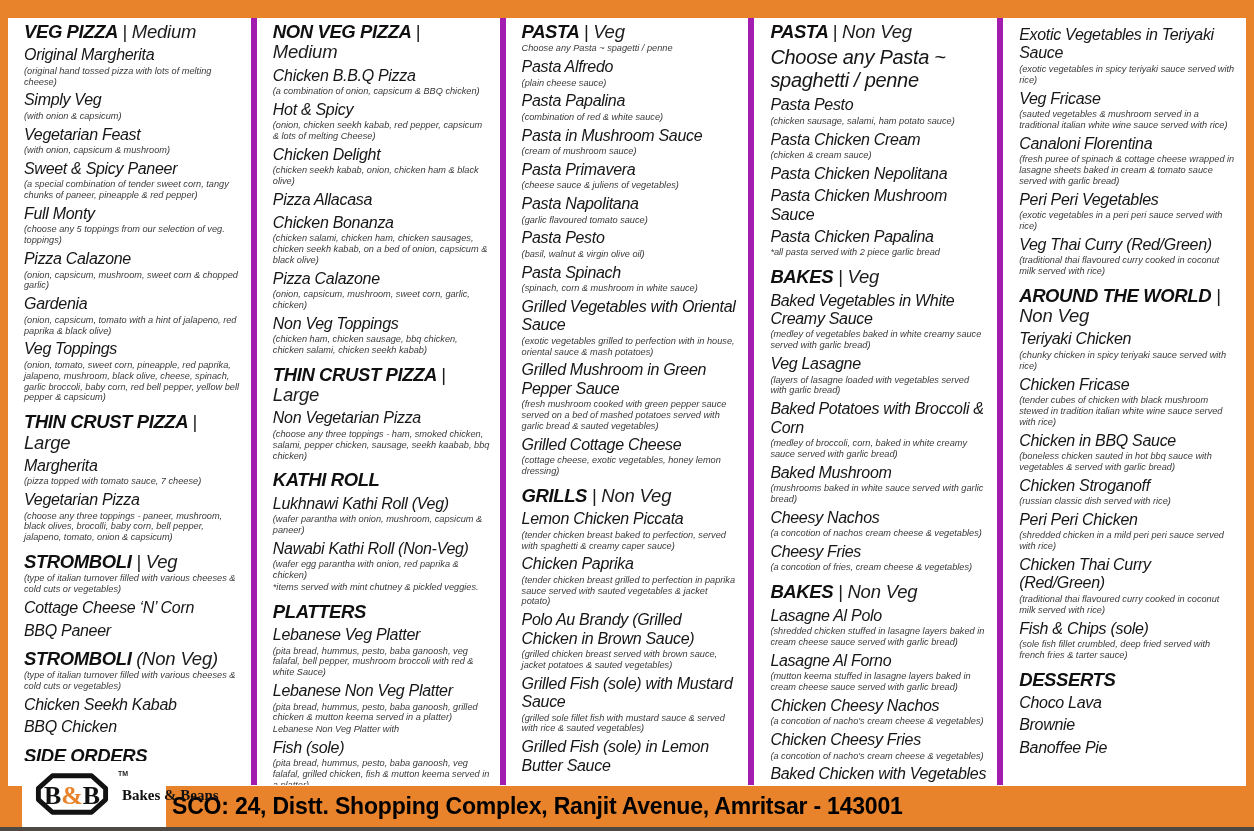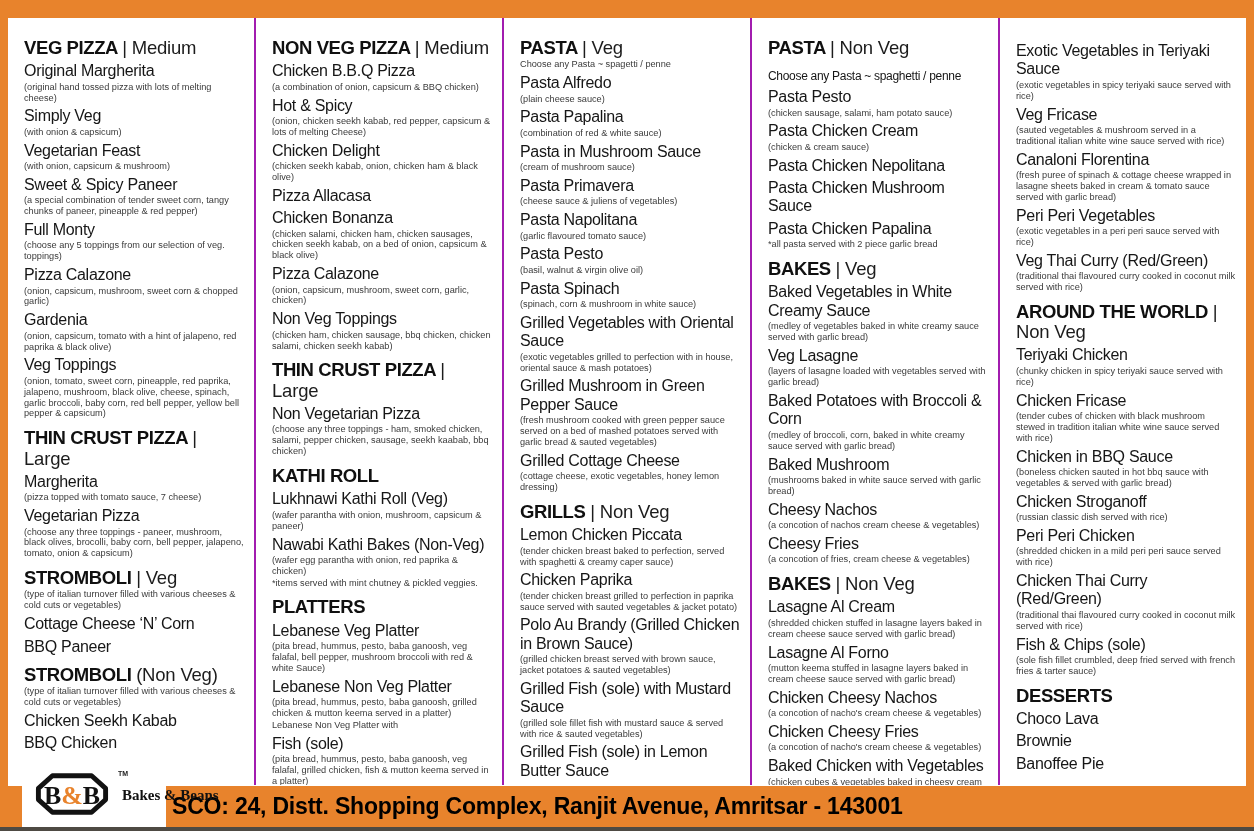--- a/index.html
+++ b/index.html
@@ -3,29 +3,29 @@
 <meta charset="utf-8">
 <style>
   html,body{margin:0;padding:0;background:#888;}
   #page{position:relative;width:1254px;height:831px;background:#ffffff;overflow:hidden;
         font-family:"Liberation Sans",sans-serif;margin:0 auto;}
   .border-top{position:absolute;top:0;left:0;right:0;height:18px;background:#E8832C;z-index:3;}
   .border-left{position:absolute;top:0;left:0;bottom:0;width:8px;background:#E8832C;z-index:2;}
   .border-right{position:absolute;top:0;right:0;bottom:0;width:8px;background:#E8832C;z-index:2;}
 
   #columns{position:absolute;top:18px;left:8px;right:8px;bottom:46px;display:flex;z-index:1;}
-  .column{flex:1 1 0;padding:20px 10px 0 16px;overflow:hidden;min-width:0;}
-  .column + .column{border-left:2px solid #a21caf;}
+  .column{flex:1 1 0;padding:4px 10px 0 16px;overflow:hidden;min-width:0;font-style:italic;}
+  .column + .column{border-left:6px solid #a21caf;}
 
   .section-title{font-size:18.5px;font-weight:900;letter-spacing:-0.4px;margin:9px 0 1px;color:#101010;line-height:1.1;}
   .section-title .qual{font-weight:400;letter-spacing:-0.2px;color:#1c1c1c;}
   .section:first-child .section-title{margin-top:0;}
   .item-name{font-size:16px;line-height:1.15;margin-top:4px;color:#161616;letter-spacing:-0.3px;}
   .item-desc,.item-after,.section-note.small{font-size:9.2px;line-height:1.18;color:#3a3a3a;margin-top:1px;letter-spacing:0;}
-  .section-note.large{font-size:12px;line-height:1.15;margin-top:12px;color:#161616;letter-spacing:-0.3px;}
+  .section-note.large{font-size:20px;line-height:1.15;margin-top:4px;color:#161616;letter-spacing:-0.3px;}
 
   #footer{position:absolute;left:0;right:0;bottom:0;height:41px;background:#E8832C;
           border-bottom:4px solid #4E4A43;z-index:4;}
   #footer-address{position:absolute;left:172px;top:0;height:41px;line-height:41px;
           font-size:23px;font-weight:700;color:#000000;letter-spacing:-0.2px;white-space:nowrap;}
   #logo-box{position:absolute;left:22px;bottom:4px;width:144px;height:66px;background:#ffffff;
           z-index:5;display:flex;flex-direction:row;align-items:center;}
   #logo-badge-wrap{position:relative;width:100px;height:42px;}
   #logo-tm{position:absolute;top:-3px;right:-6px;font-size:7px;color:#222;font-weight:700;}
   #logo-brand{font-family:"Liberation Serif",serif;font-weight:700;font-size:15px;color:#111;
@@ -103,21 +103,21 @@
         </div>
         <div class="section">
           <div class="section-title"><span class="ttl">THIN CRUST PIZZA</span> <span class="qual">| Large</span></div>
           <div class="item-name">Non Vegetarian Pizza</div>
           <div class="item-desc">(choose any three toppings - ham, smoked chicken, salami, pepper chicken, sausage, seekh kaabab, bbq chicken)</div>
         </div>
         <div class="section">
           <div class="section-title"><span class="ttl">KATHI ROLL</span></div>
           <div class="item-name">Lukhnawi Kathi Roll (Veg)</div>
           <div class="item-desc">(wafer parantha with onion, mushroom, capsicum &amp; paneer)</div>
-          <div class="item-name">Nawabi Kathi Bakes (Non-Veg)</div>
+          <div class="item-name">Nawabi Kathi Roll (Non-Veg)</div>
           <div class="item-desc">(wafer egg parantha with onion, red paprika &amp; chicken)</div>
           <div class="item-after">*items served with mint chutney &amp; pickled veggies.</div>
         </div>
         <div class="section">
           <div class="section-title"><span class="ttl">PLATTERS</span></div>
           <div class="item-name">Lebanese Veg Platter</div>
           <div class="item-desc">(pita bread, hummus, pesto, baba ganoosh, veg falafal, bell pepper, mushroom broccoli with red &amp; white Sauce)</div>
           <div class="item-name">Lebanese Non Veg Platter</div>
           <div class="item-desc">(pita bread, hummus, pesto, baba ganoosh, grilled chicken &amp; mutton keema served in a platter)</div>
           <div class="item-after">Lebanese Non Veg Platter with</div>
@@ -188,21 +188,21 @@
           <div class="item-desc">(medley of broccoli, corn, baked in white creamy sauce served with garlic bread)</div>
           <div class="item-name">Baked Mushroom</div>
           <div class="item-desc">(mushrooms baked in white sauce served with garlic bread)</div>
           <div class="item-name">Cheesy Nachos</div>
           <div class="item-desc">(a concotion of nachos cream cheese &amp; vegetables)</div>
           <div class="item-name">Cheesy Fries</div>
           <div class="item-desc">(a concotion of fries, cream cheese &amp; vegetables)</div>
         </div>
         <div class="section">
           <div class="section-title"><span class="ttl">BAKES</span> <span class="qual">| Non Veg</span></div>
-          <div class="item-name">Lasagne Al Cream</div>
+          <div class="item-name">Lasagne Al Polo</div>
           <div class="item-desc">(shredded chicken stuffed in lasagne layers baked in cream cheese sauce served with garlic bread)</div>
           <div class="item-name">Lasagne Al Forno</div>
           <div class="item-desc">(mutton keema stuffed in lasagne layers baked in cream cheese sauce served with garlic bread)</div>
           <div class="item-name">Chicken Cheesy Nachos</div>
           <div class="item-desc">(a concotion of nacho's cream cheese &amp; vegetables)</div>
           <div class="item-name">Chicken Cheesy Fries</div>
           <div class="item-desc">(a concotion of nacho's cream cheese &amp; vegetables)</div>
           <div class="item-name">Baked Chicken with Vegetables</div>
           <div class="item-desc">(chicken cubes &amp; vegetables baked in cheesy cream sauce served with garlic bread)</div>
         </div>

